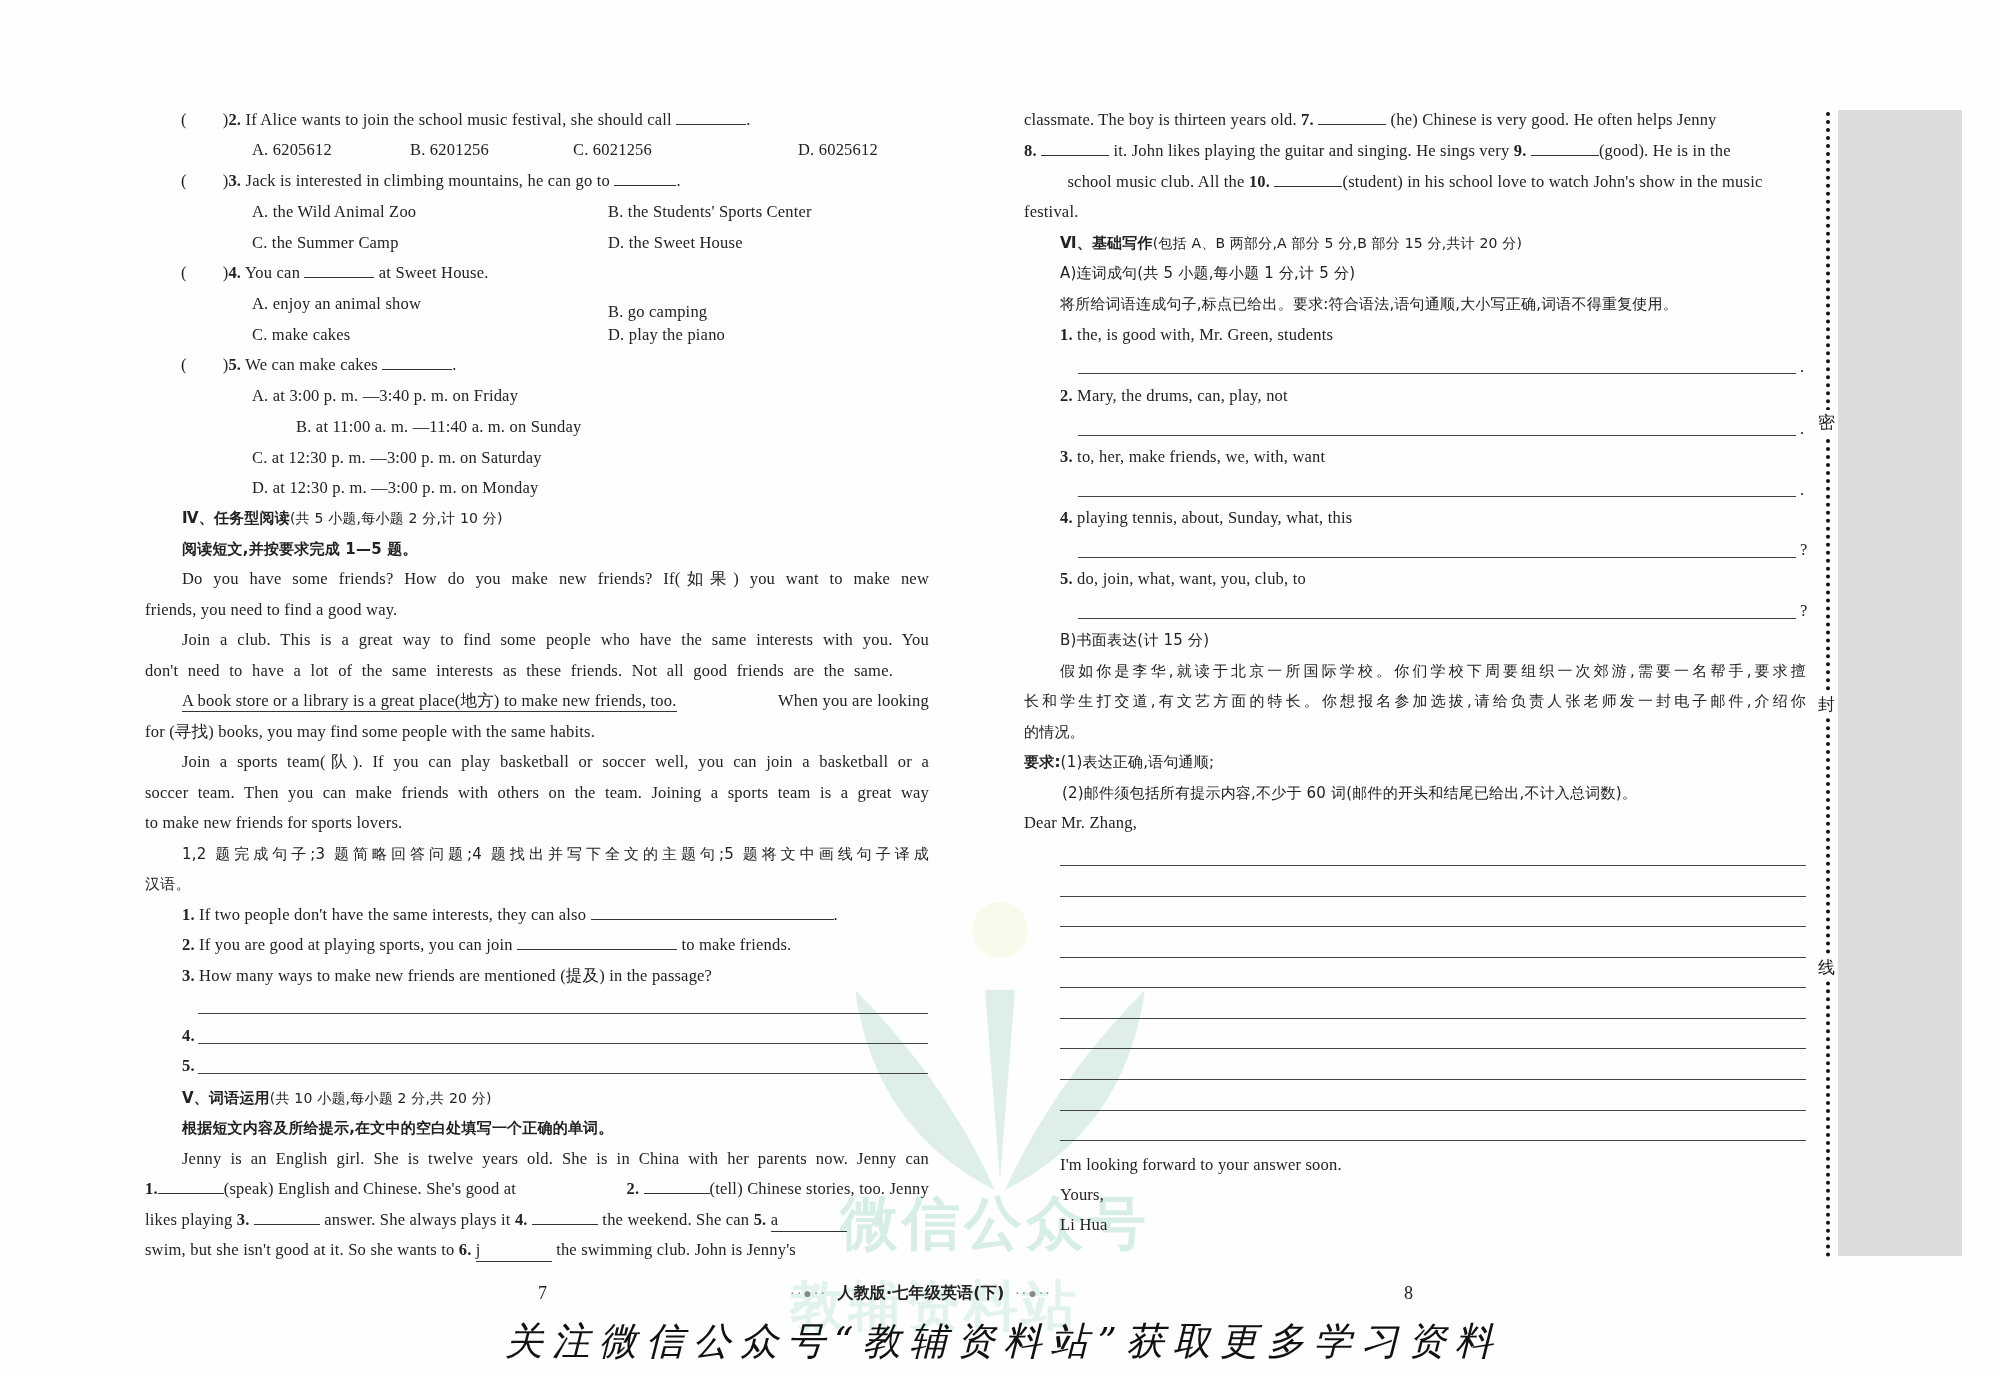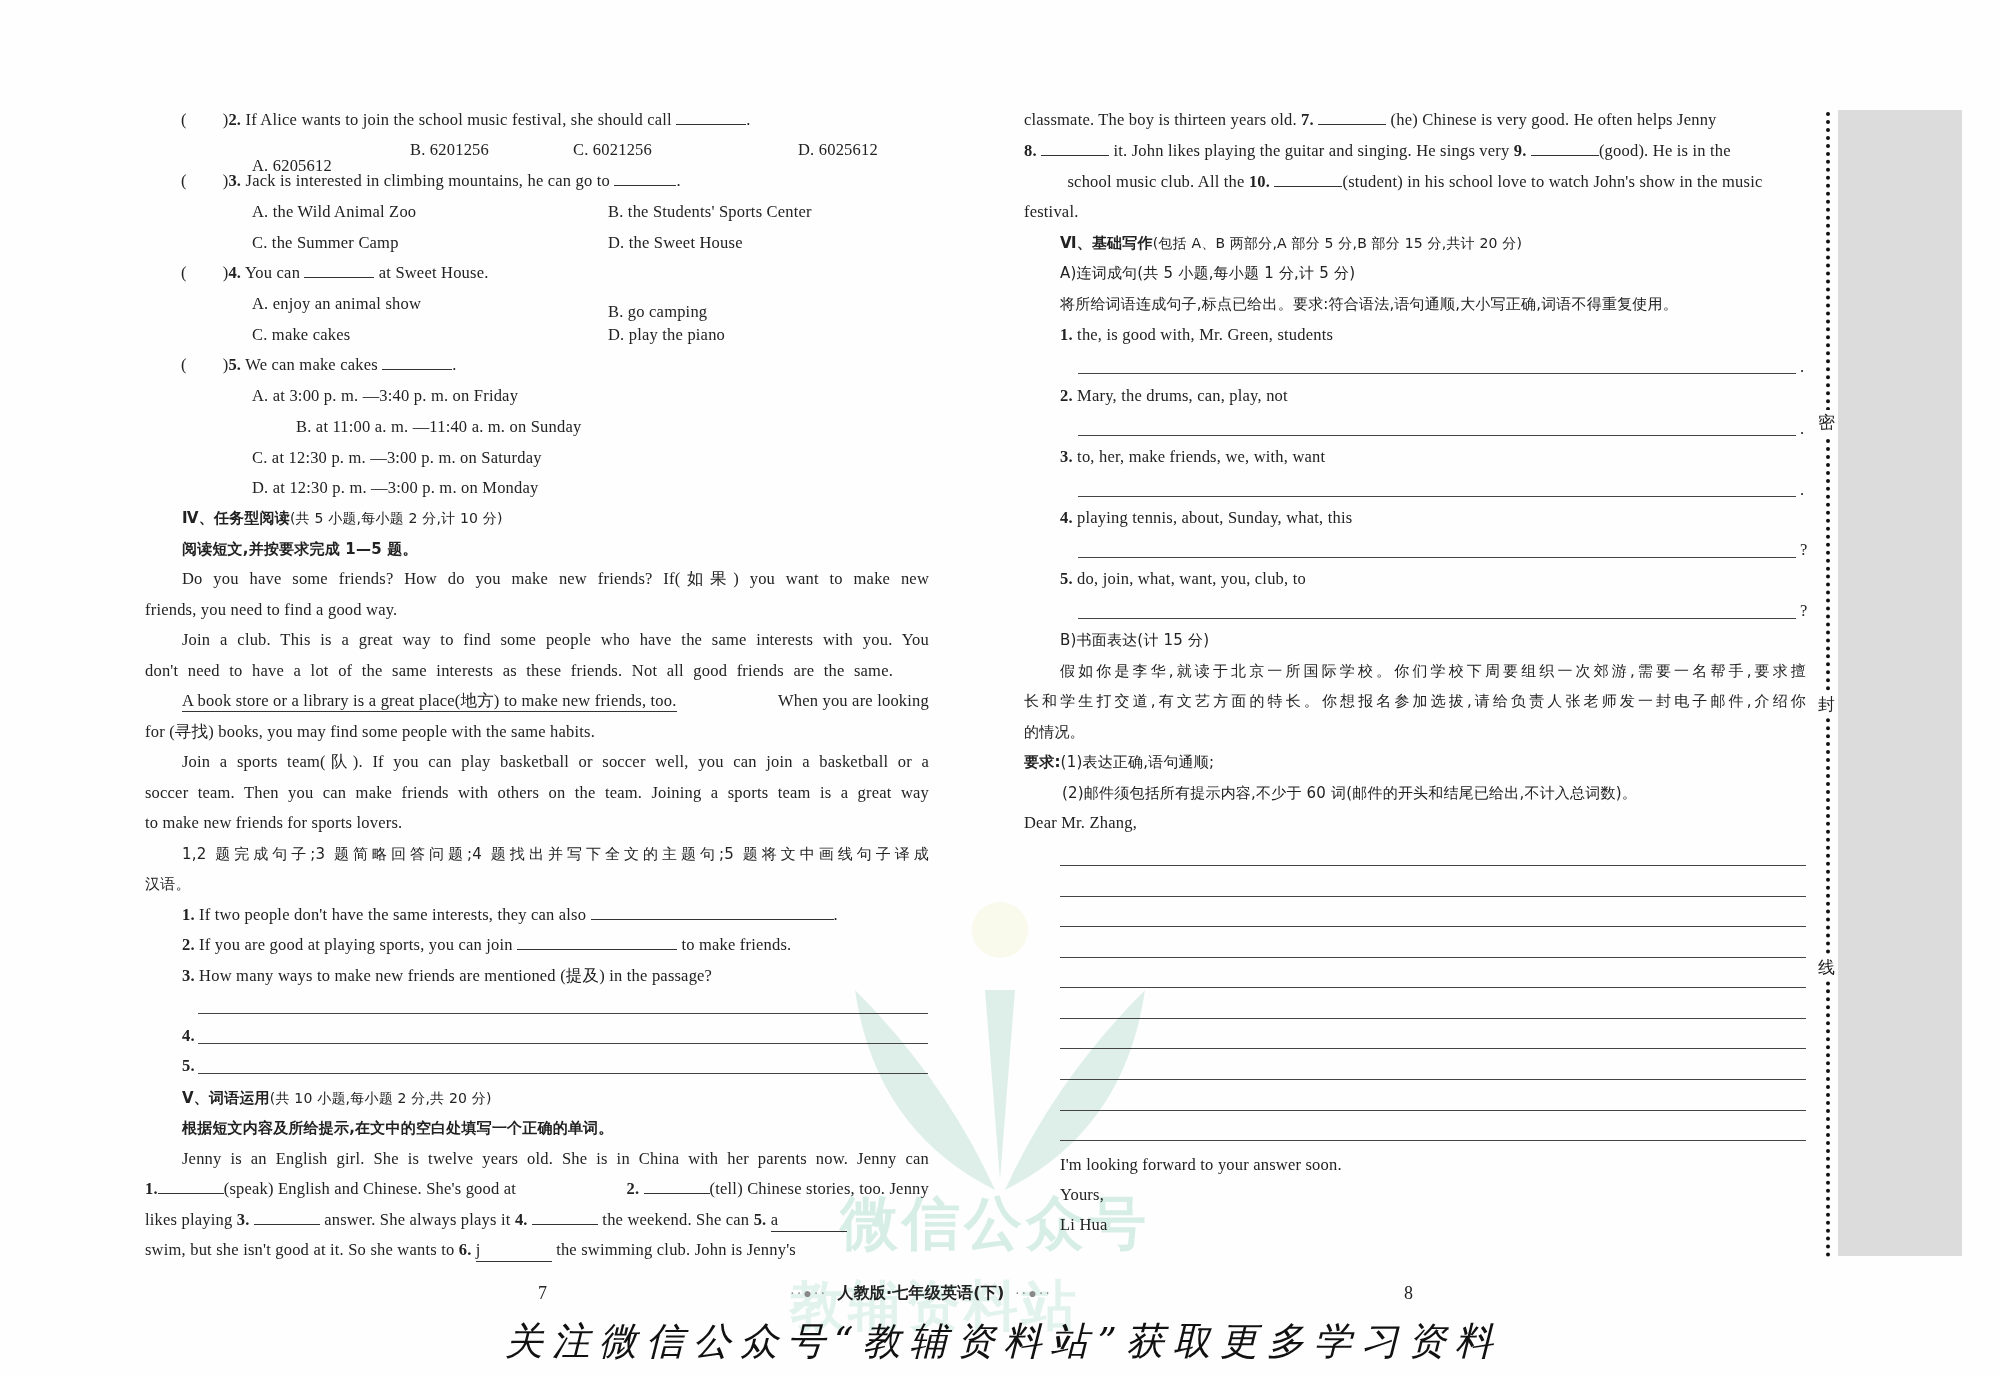--- a/index.html
+++ b/index.html
@@ -35,21 +35,21 @@
 <div id="watermark-text1" class="abs">微信公众号</div>
 <div id="watermark-text2" class="abs">教辅资料站</div>
 
 <div>
 
   <div class="line" style="left:181px;top:110px;">
     <span>(</span><span style="display:inline-block;width:36px;"></span><span>)</span><span class="b">2.</span>
     <span>If Alice wants to join the school music festival, she should call</span>
     <span class="blank" style="width:70px;"></span><span>.</span>
   </div>
-  <div class="line" style="left:252px;top:156px;">A. 6205612</div>
+  <div class="line" style="left:252px;top:140px;">A. 6205612</div>
   <div class="line" style="left:410px;top:140px;">B. 6201256</div>
   <div class="line" style="left:573px;top:140px;">C. 6021256</div>
   <div class="line" style="left:798px;top:140px;">D. 6025612</div>
 
   <div class="line" style="left:181px;top:171px;">
     <span>(</span><span style="display:inline-block;width:36px;"></span><span>)</span><span class="b">3.</span>
     <span>Jack is interested in climbing mountains, he can go to</span>
     <span class="blank" style="width:62px;"></span><span>.</span>
   </div>
   <div class="line" style="left:252px;top:202px;">A. the Wild Animal Zoo</div>

